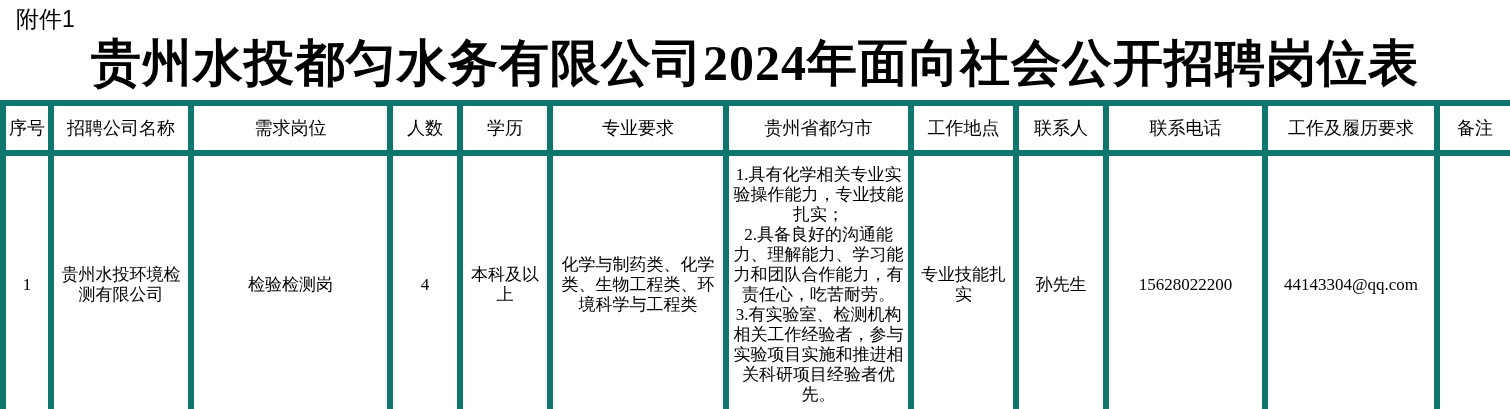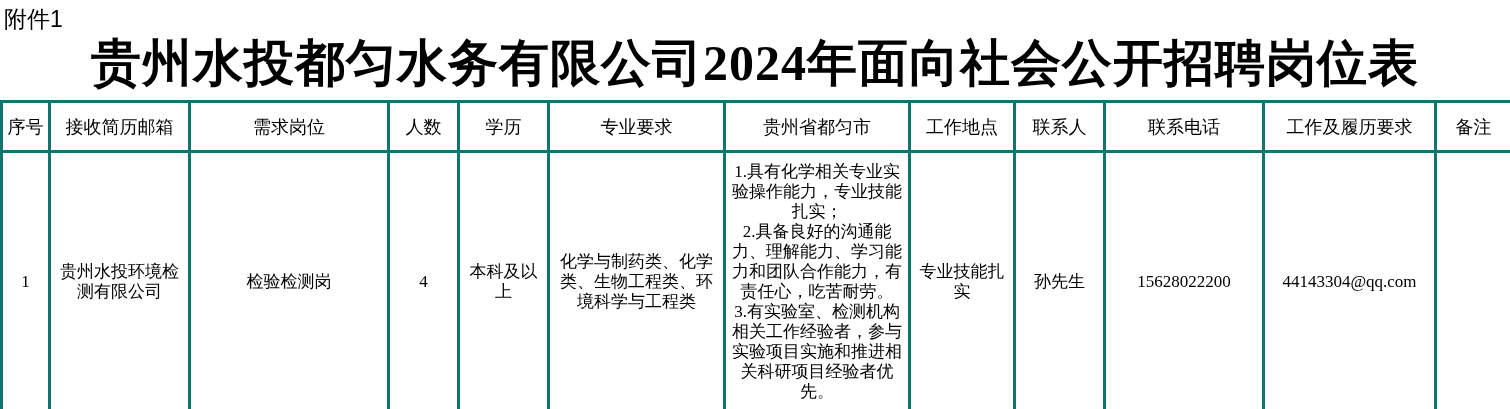--- a/index.html
+++ b/index.html
@@ -9,42 +9,42 @@
     height: 409px;
     background: #ffffff;
     color: #000000;
     font-family: "Liberation Serif", serif;
     overflow: hidden;
   }
   .attachment-label {
     font-family: "Liberation Sans", sans-serif;
     font-size: 23px;
     line-height: 26px;
-    margin: 6px 0 0 4px;
+    margin: 6px 0 0 16px;
   }
   .doc-title {
     text-align: center;
     font-family: "Liberation Serif", serif;
     font-weight: bold;
     font-size: 50px;
     line-height: 50px;
     margin-top: 6px;
     letter-spacing: 1px;
     white-space: nowrap;
   }
   table.recruit {
     border-collapse: collapse;
     table-layout: fixed;
     width: 1510px;
     margin-top: 12px;
     border: 2px solid #000;
   }
   table.recruit th,
   table.recruit td {
-    border: 3px solid #0f766e;
+    border: 6px solid #0f766e;
     overflow: hidden;
   }
   table.recruit th {
     font-family: "Liberation Sans", sans-serif;
     font-weight: normal;
     font-size: 18px;
     text-align: center;
     vertical-align: middle;
     padding: 0 2px;
   }
@@ -83,21 +83,21 @@
     <col style="width:185px">
     <col style="width:105px">
     <col style="width:90px">
     <col style="width:159px">
     <col style="width:172px">
     <col style="width:76px">
   </colgroup>
   <thead>
     <tr class="header-row">
       <th>序号</th>
-      <th>接收简历邮箱</th>
+      <th>招聘公司名称</th>
       <th>需求岗位</th>
       <th>人数</th>
       <th>学历</th>
       <th>专业要求</th>
       <th>贵州省都匀市</th>
       <th>工作地点</th>
       <th>联系人</th>
       <th>联系电话</th>
       <th>工作及履历要求</th>
       <th>备注</th>

